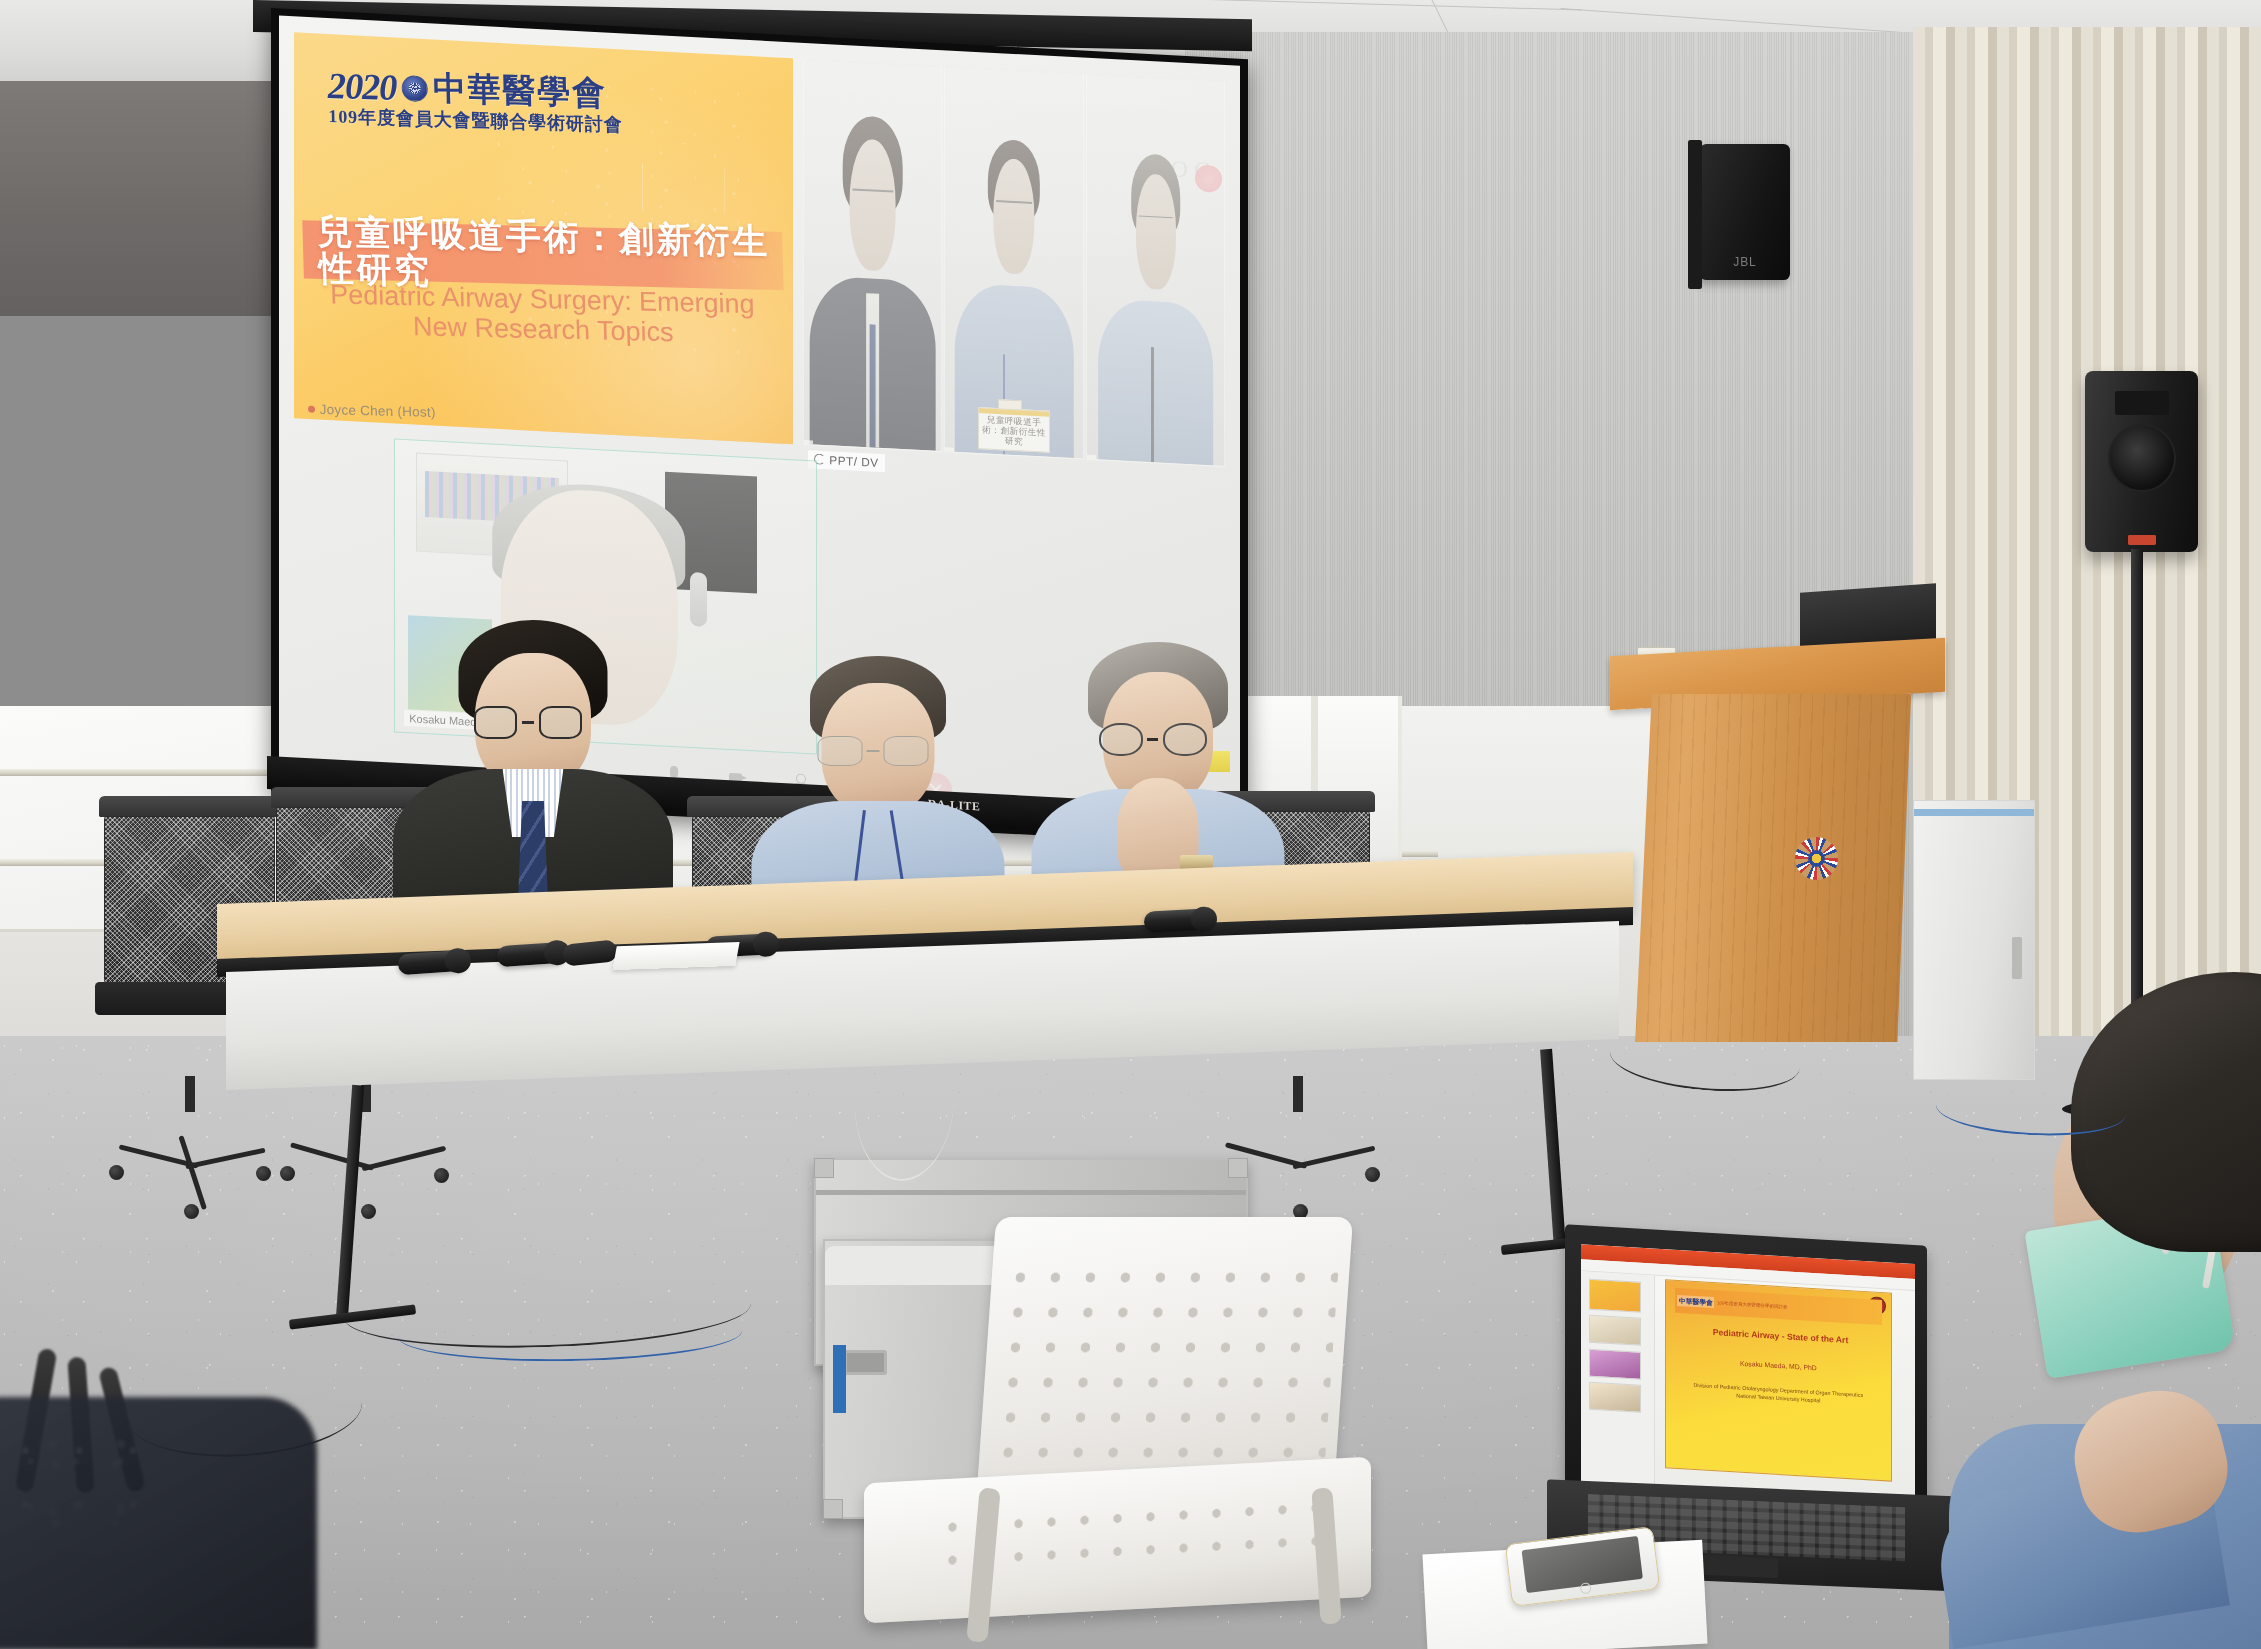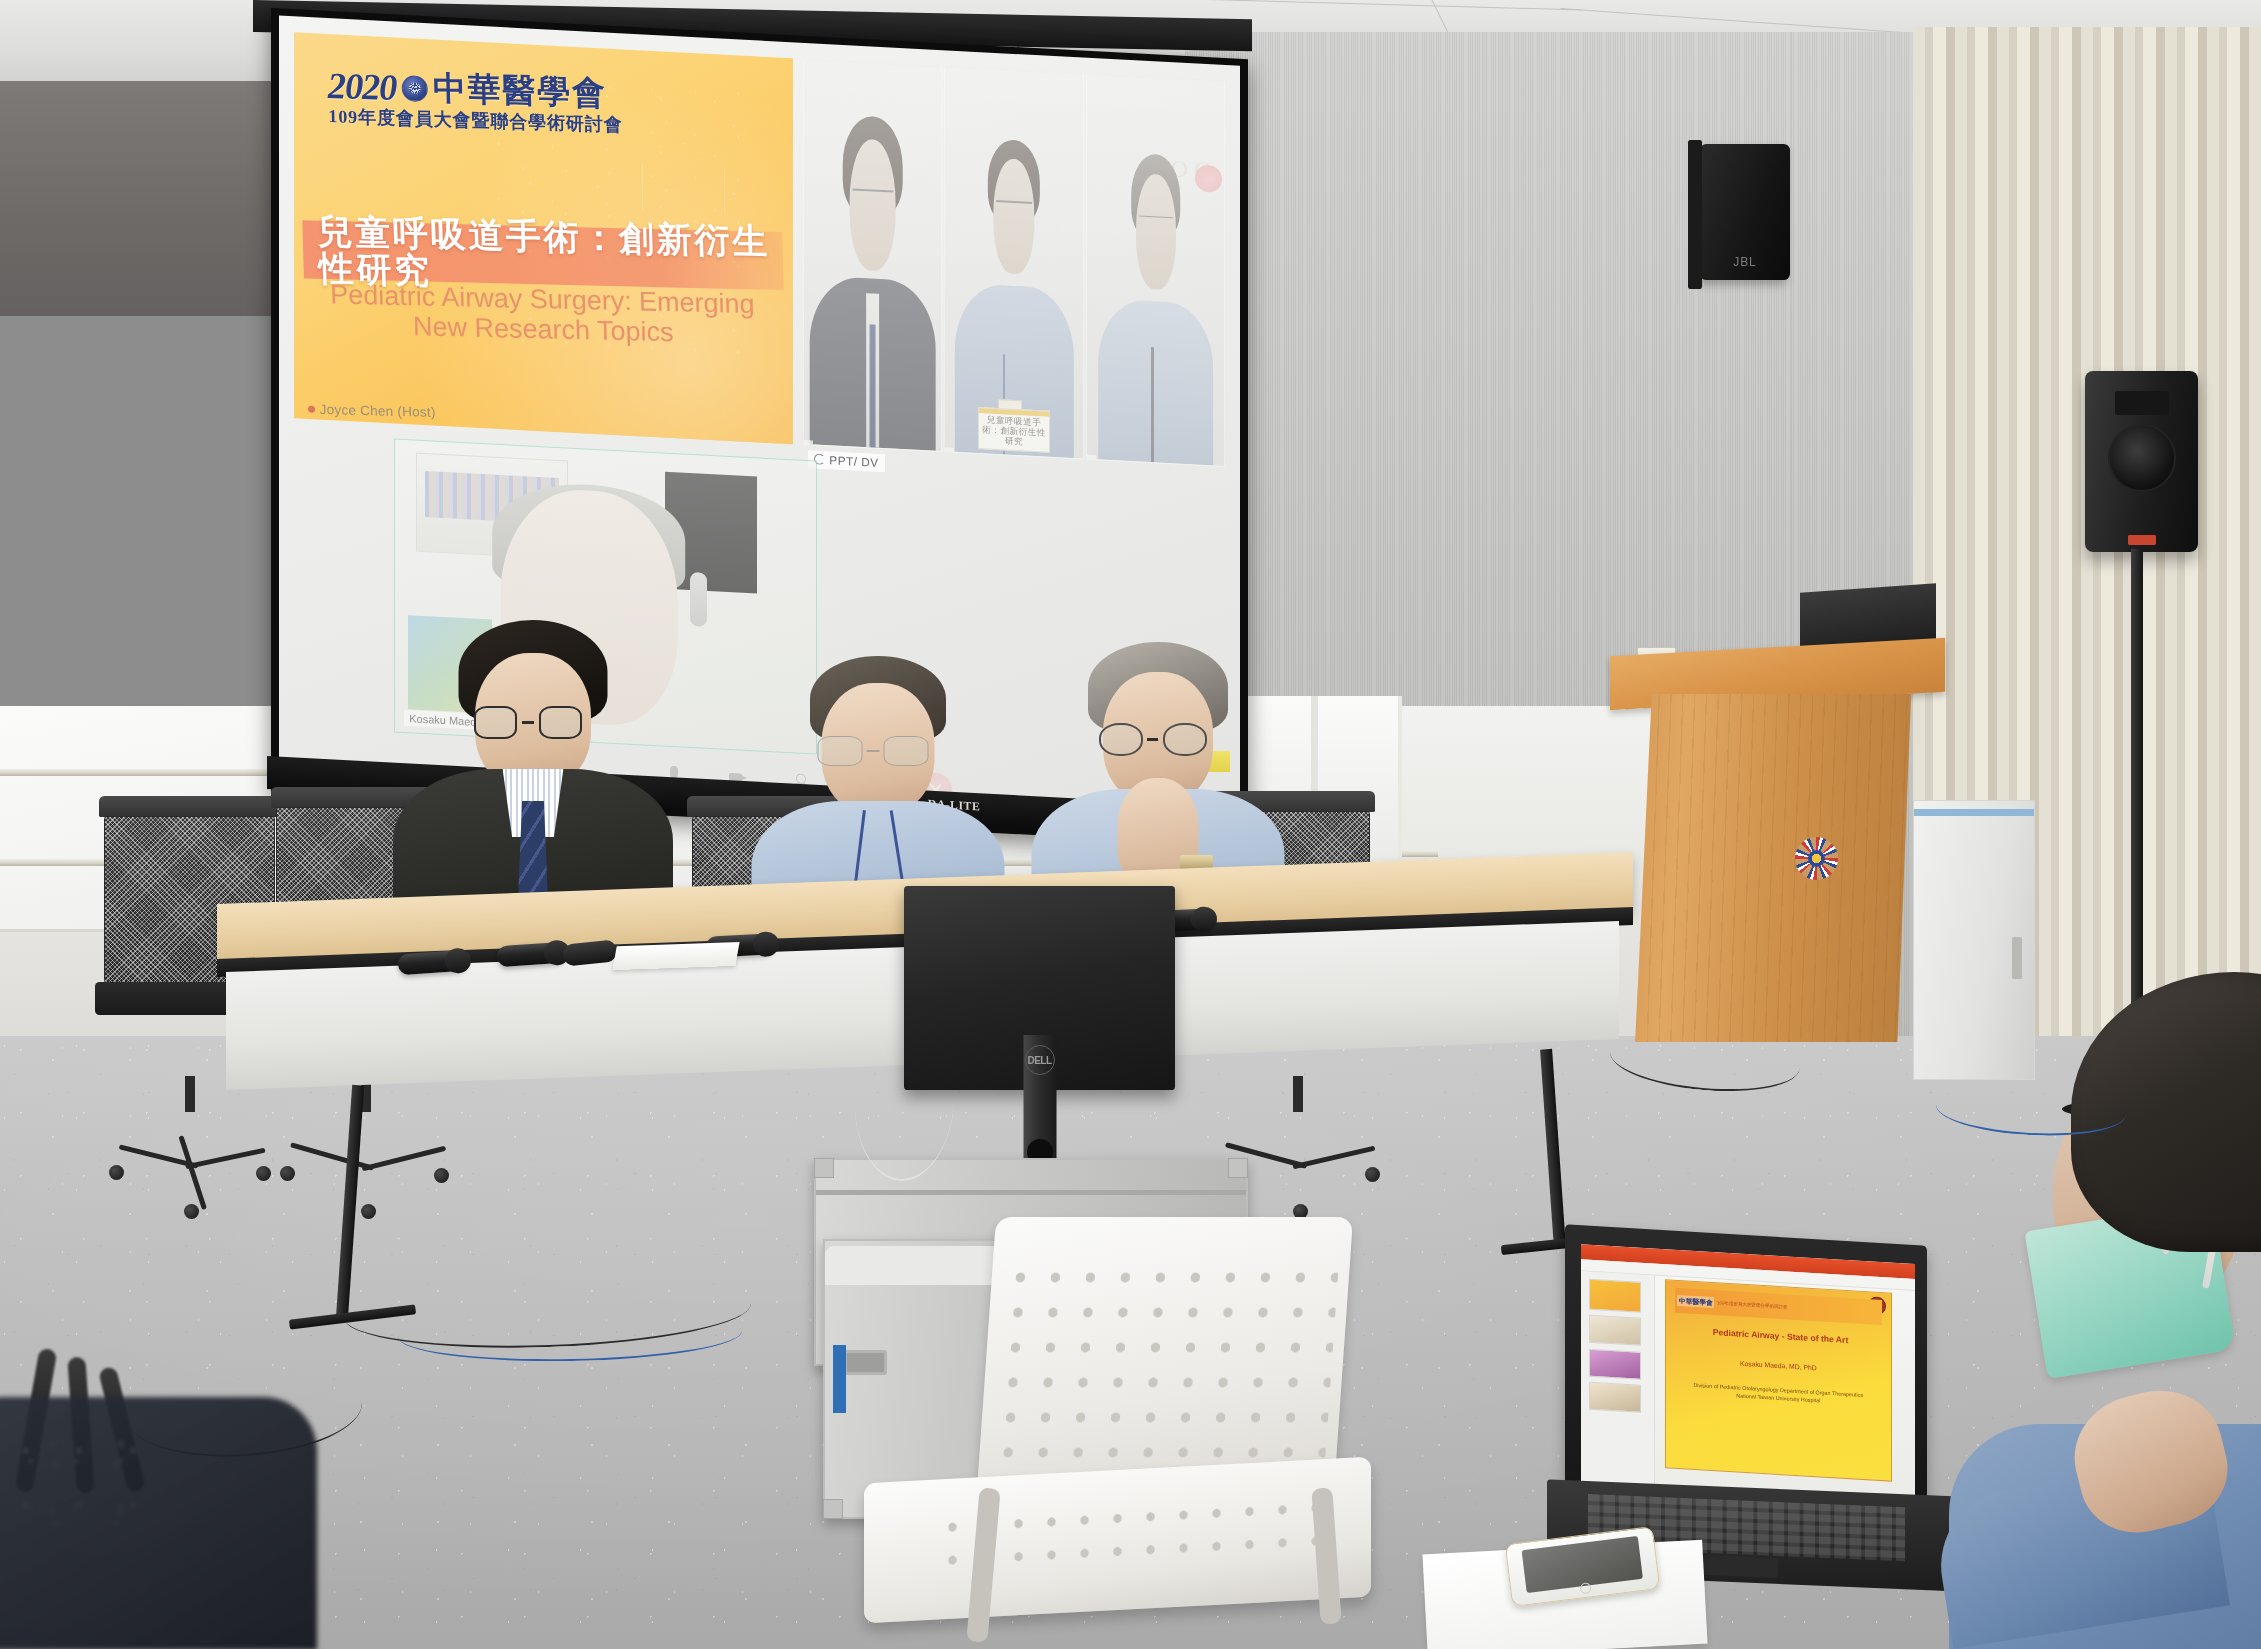--- a/index.html
+++ b/index.html
@@ -938,26 +938,20 @@
   <div class="table-foot" style="left:289px;top:1312px;width:127px;transform:rotate(-7deg);"></div>
   <div class="table-foot" style="left:1501px;top:1239px;width:118px;transform:rotate(-6deg);"></div>
 
   <div class="mic" style="left:398px;top:952px;width:68px;transform:rotate(-4deg);"></div>
   <div class="mic" style="left:497px;top:944px;width:68px;transform:rotate(-4deg);"></div>
   <div class="mic" style="left:706px;top:935px;width:68px;transform:rotate(-3deg);"></div>
   <div class="mic" style="left:1144px;top:910px;width:68px;transform:rotate(-3deg);"></div>
   <div style="position:absolute;left:563px;top:942px;width:54px;height:22px;border-radius:11px;background:linear-gradient(180deg,#3c3c3c,#151515);transform:rotate(-6deg);"></div>
   <div class="papers" style="left:615px;top:944px;"></div>
 
-  <div class="monitor-dell">
-    <div class="panel"></div>
-    <div class="stand-arm"></div>
-    <div class="logo">DELL</div>
-    <div class="hole"></div>
-  </div>
 
   <div class="wall-switch">
     <div class="rocker"></div>
   </div>
   <div class="podium">
     <div class="podium-monitor"></div>
     <div class="top"></div>
     <div class="body">
       <div class="grain"></div>
     </div>

